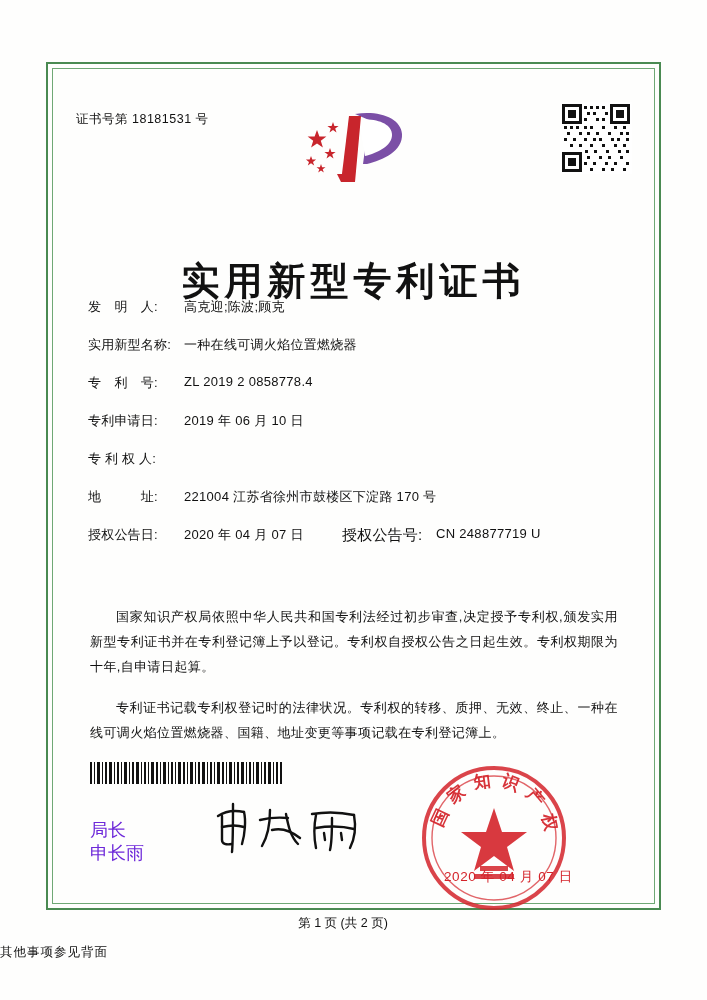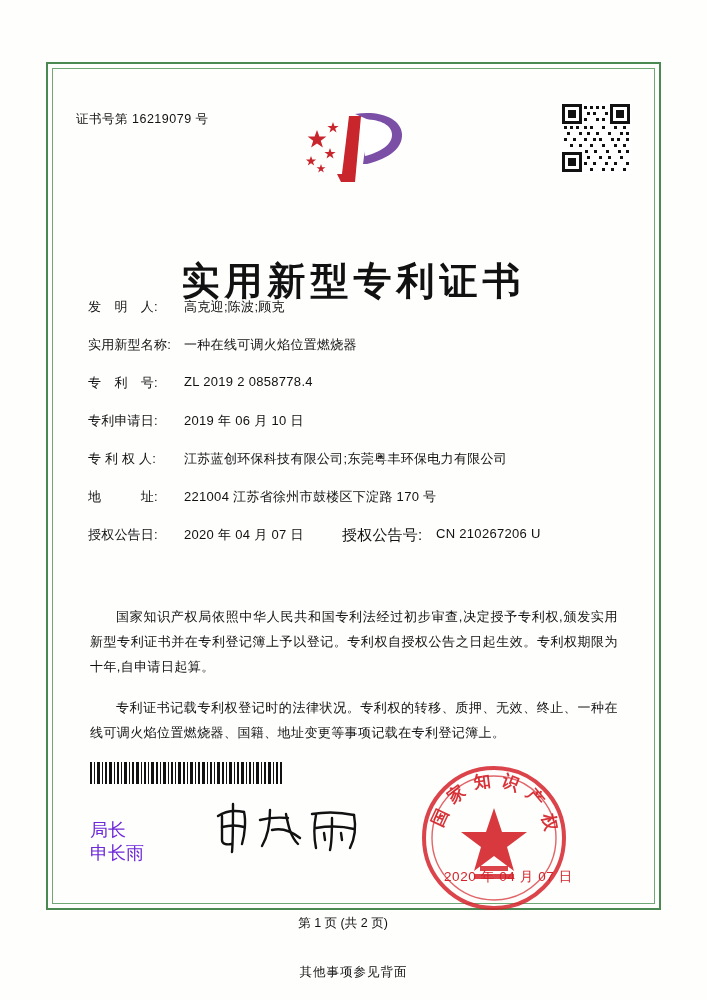--- a/index.html
+++ b/index.html
@@ -167,37 +167,37 @@
   .page-no {
     position: absolute;
     left: 0; top: 915px;
     width: 686px;
     text-align: center;
     font-size: 12.5px;
     color: #111;
   }
   .back-note {
     position: absolute;
-    left: 0; top: 964px;
+    left: 0; top: 944px;
     width: 707px;
-    text-align: center;
+    text-align: left;
     font-size: 12.5px;
     color: #111;
     letter-spacing: 1px;
   }
 </style>
 </head>
 <body>
 
 <div class="page">
 
   <div class="border-outer"></div>
   <div class="border-inner"></div>
 
-  <div class="cert-no">证书号第 16219079 号</div>
+  <div class="cert-no">证书号第 18181531 号</div>
 
   <div class="logo">
     <svg viewBox="0 0 110 82" width="110" height="82">
 
       <path d="M58 6 C82 2 104 10 105 26 C106 43 86 52 70 56 L66 56 L72 12 Z" fill="#7b4fa6"></path>
       <path d="M62 12 C80 10 95 16 95 27 C95 38 80 45 68 48 Z" fill="#ffffff"></path>
 
       <path d="M52 8 L64 8 L58 74 L44 74 Z" fill="#c8252c"></path>
       <path d="M44 74 L58 74 L57 66 L40 66 Z" fill="#c8252c"></path>
 
@@ -308,33 +308,32 @@
       <span class="field-value">ZL 2019 2 0858778.4</span>
     </div>
 
     <div class="field-row">
       <span class="field-label">专利申请日:</span>
       <span class="field-value">2019 年 06 月 10 日</span>
     </div>
 
     <div class="field-row">
       <span class="field-label">专 利 权 人:</span>
-      <span class="field-value">江苏蓝创环保科技有限公司;东莞粤丰环保电力有限公司</span>
     </div>
 
     <div class="field-row">
       <span class="field-label">地　　　址:</span>
       <span class="field-value">221004 江苏省徐州市鼓楼区下淀路 170 号</span>
     </div>
 
     <div class="field-row">
       <span class="field-label">授权公告日:</span>
       <span class="field-value">2020 年 04 月 07 日</span>
       <span class="field-label-2">授权公告号:</span>
-      <span class="field-value-2">CN 210267206 U</span>
+      <span class="field-value-2">CN 248877719 U</span>
     </div>
 
   </div>
 
   <div class="paras">
     <p class="para">国家知识产权局依照中华人民共和国专利法经过初步审查,决定授予专利权,颁发实用新型专利证书并在专利登记簿上予以登记。专利权自授权公告之日起生效。专利权期限为十年,自申请日起算。</p>
     <p class="para">专利证书记载专利权登记时的法律状况。专利权的转移、质押、无效、终止、一种在线可调火焰位置燃烧器、国籍、地址变更等事项记载在专利登记簿上。</p>
   </div>
 
   <div class="barcode">

